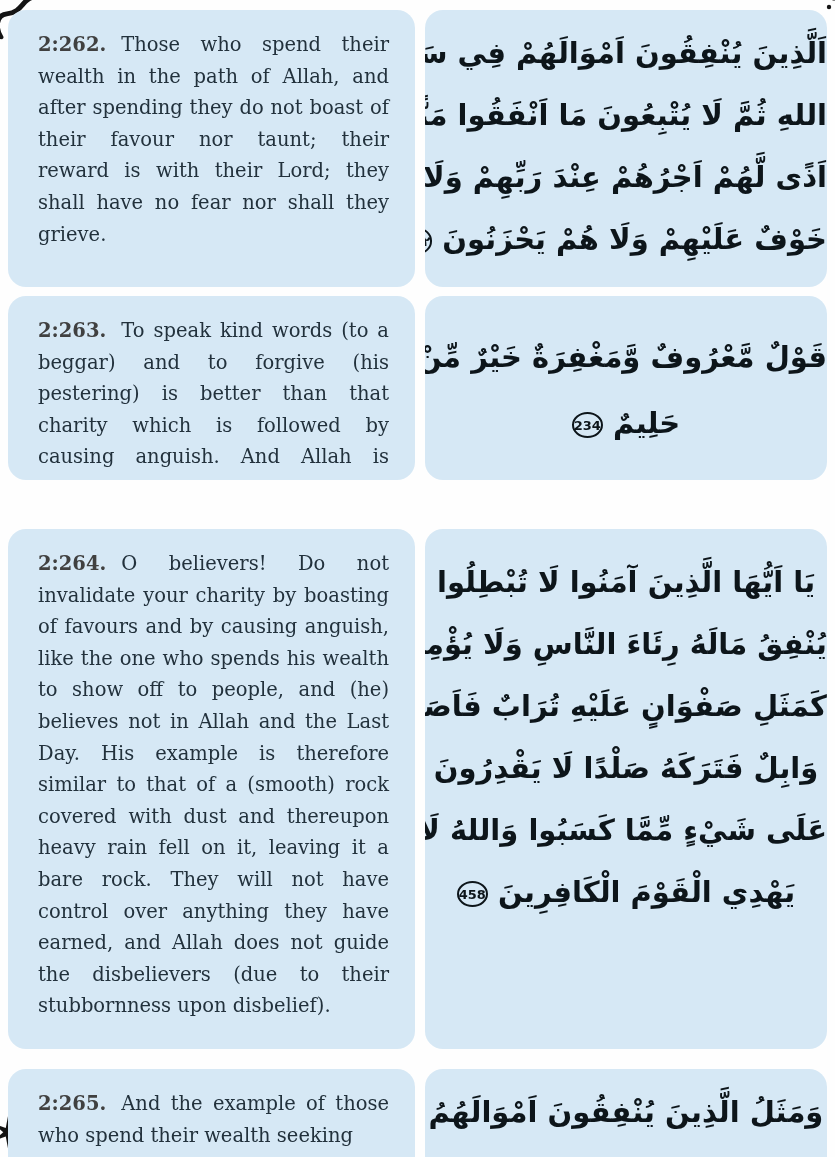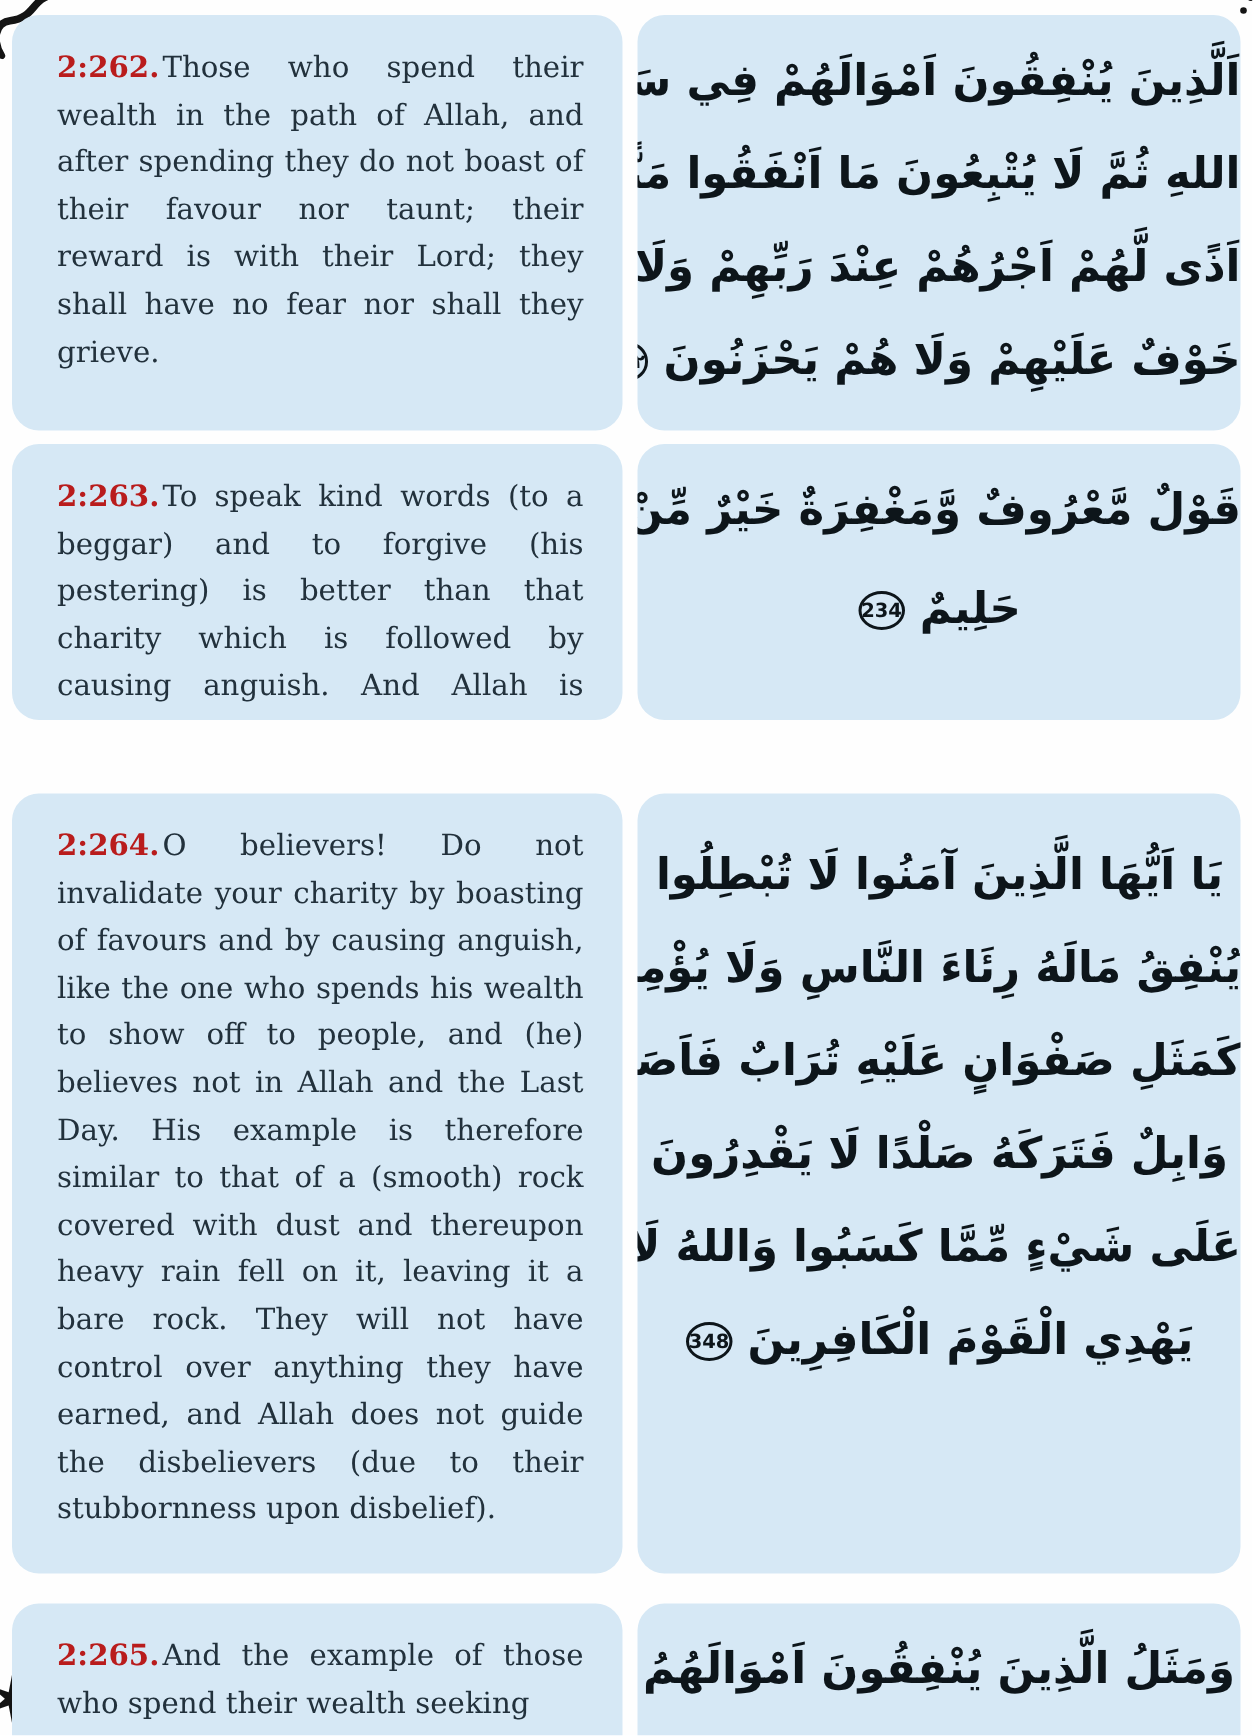--- a/index.html
+++ b/index.html
@@ -25,31 +25,31 @@
   .r4{top:1069px;height:160px;}
 
   .trans{
     padding:19px 26px 0 30px;
     color:#22313c;
     font-size:19.5px;
     line-height:31.6px;
     text-align:justify;
   }
   .trans p{margin:0;}
-  .vnum{font-weight:bold;margin-right:2px;color:#b91c1c;}
+  .vnum{font-weight:bold;margin-right:15px;color:#404040;}
 
   .arabic{
     direction:rtl;
     color:#0d151a;
     font-family:"DejaVu Sans", sans-serif;
     font-weight:bold;
     text-align:center;
   }
   .ar1{padding-top:12px;}
-  .ar2{padding-top:10px;}
+  .ar2{padding-top:28px;}
   .ar3{padding-top:22px;}
   .ar4{padding-top:12px;}
   .aline{
     white-space:nowrap;
     font-size:29px;
     line-height:62px;
     height:62px;
   }
   .ar2 .aline{line-height:66px;height:66px;}
   .ayah-circle{
@@ -109,21 +109,21 @@
 
   <div class="panel colL r3 trans">
     <p><b class="vnum">2:264.</b><span>O believers! Do not invalidate your charity by boasting of favours and by causing anguish, like the one who spends his wealth to show off to people, and (he) believes not in Allah and the Last Day. His example is therefore similar to that of a (smooth) rock covered with dust and thereupon heavy rain fell on it, leaving it a bare rock. They will not have control over anything they have earned, and Allah does not guide the disbelievers (due to their stubbornness upon disbelief).</span></p>
   </div>
   <div class="panel colR r3 arabic ar3">
     <div class="aline"><span>يَا اَيُّهَا الَّذِينَ آمَنُوا لَا تُبْطِلُوا</span></div>
     <div class="aline"><span>يُنْفِقُ مَالَهُ رِئَاءَ النَّاسِ وَلَا يُؤْمِنُ</span></div>
     <div class="aline"><span>كَمَثَلِ صَفْوَانٍ عَلَيْهِ تُرَابٌ فَاَصَابَهُ</span></div>
     <div class="aline"><span>وَابِلٌ فَتَرَكَهُ صَلْدًا لَا يَقْدِرُونَ</span></div>
     <div class="aline"><span>عَلَى شَيْءٍ مِّمَّا كَسَبُوا وَاللهُ لَا</span></div>
-    <div class="aline"><span>يَهْدِي الْقَوْمَ الْكَافِرِينَ</span><span class="ayah-circle">348</span></div>
+    <div class="aline"><span>يَهْدِي الْقَوْمَ الْكَافِرِينَ</span><span class="ayah-circle">458</span></div>
   </div>
 
   <div class="panel colL r4 trans">
     <p><b class="vnum">2:265.</b><span>And the example of those who spend their wealth seeking</span></p>
   </div>
   <div class="panel colR r4 arabic ar4">
     <div class="aline"><span>وَمَثَلُ الَّذِينَ يُنْفِقُونَ اَمْوَالَهُمُ</span></div>
   </div>
 
 </div>

